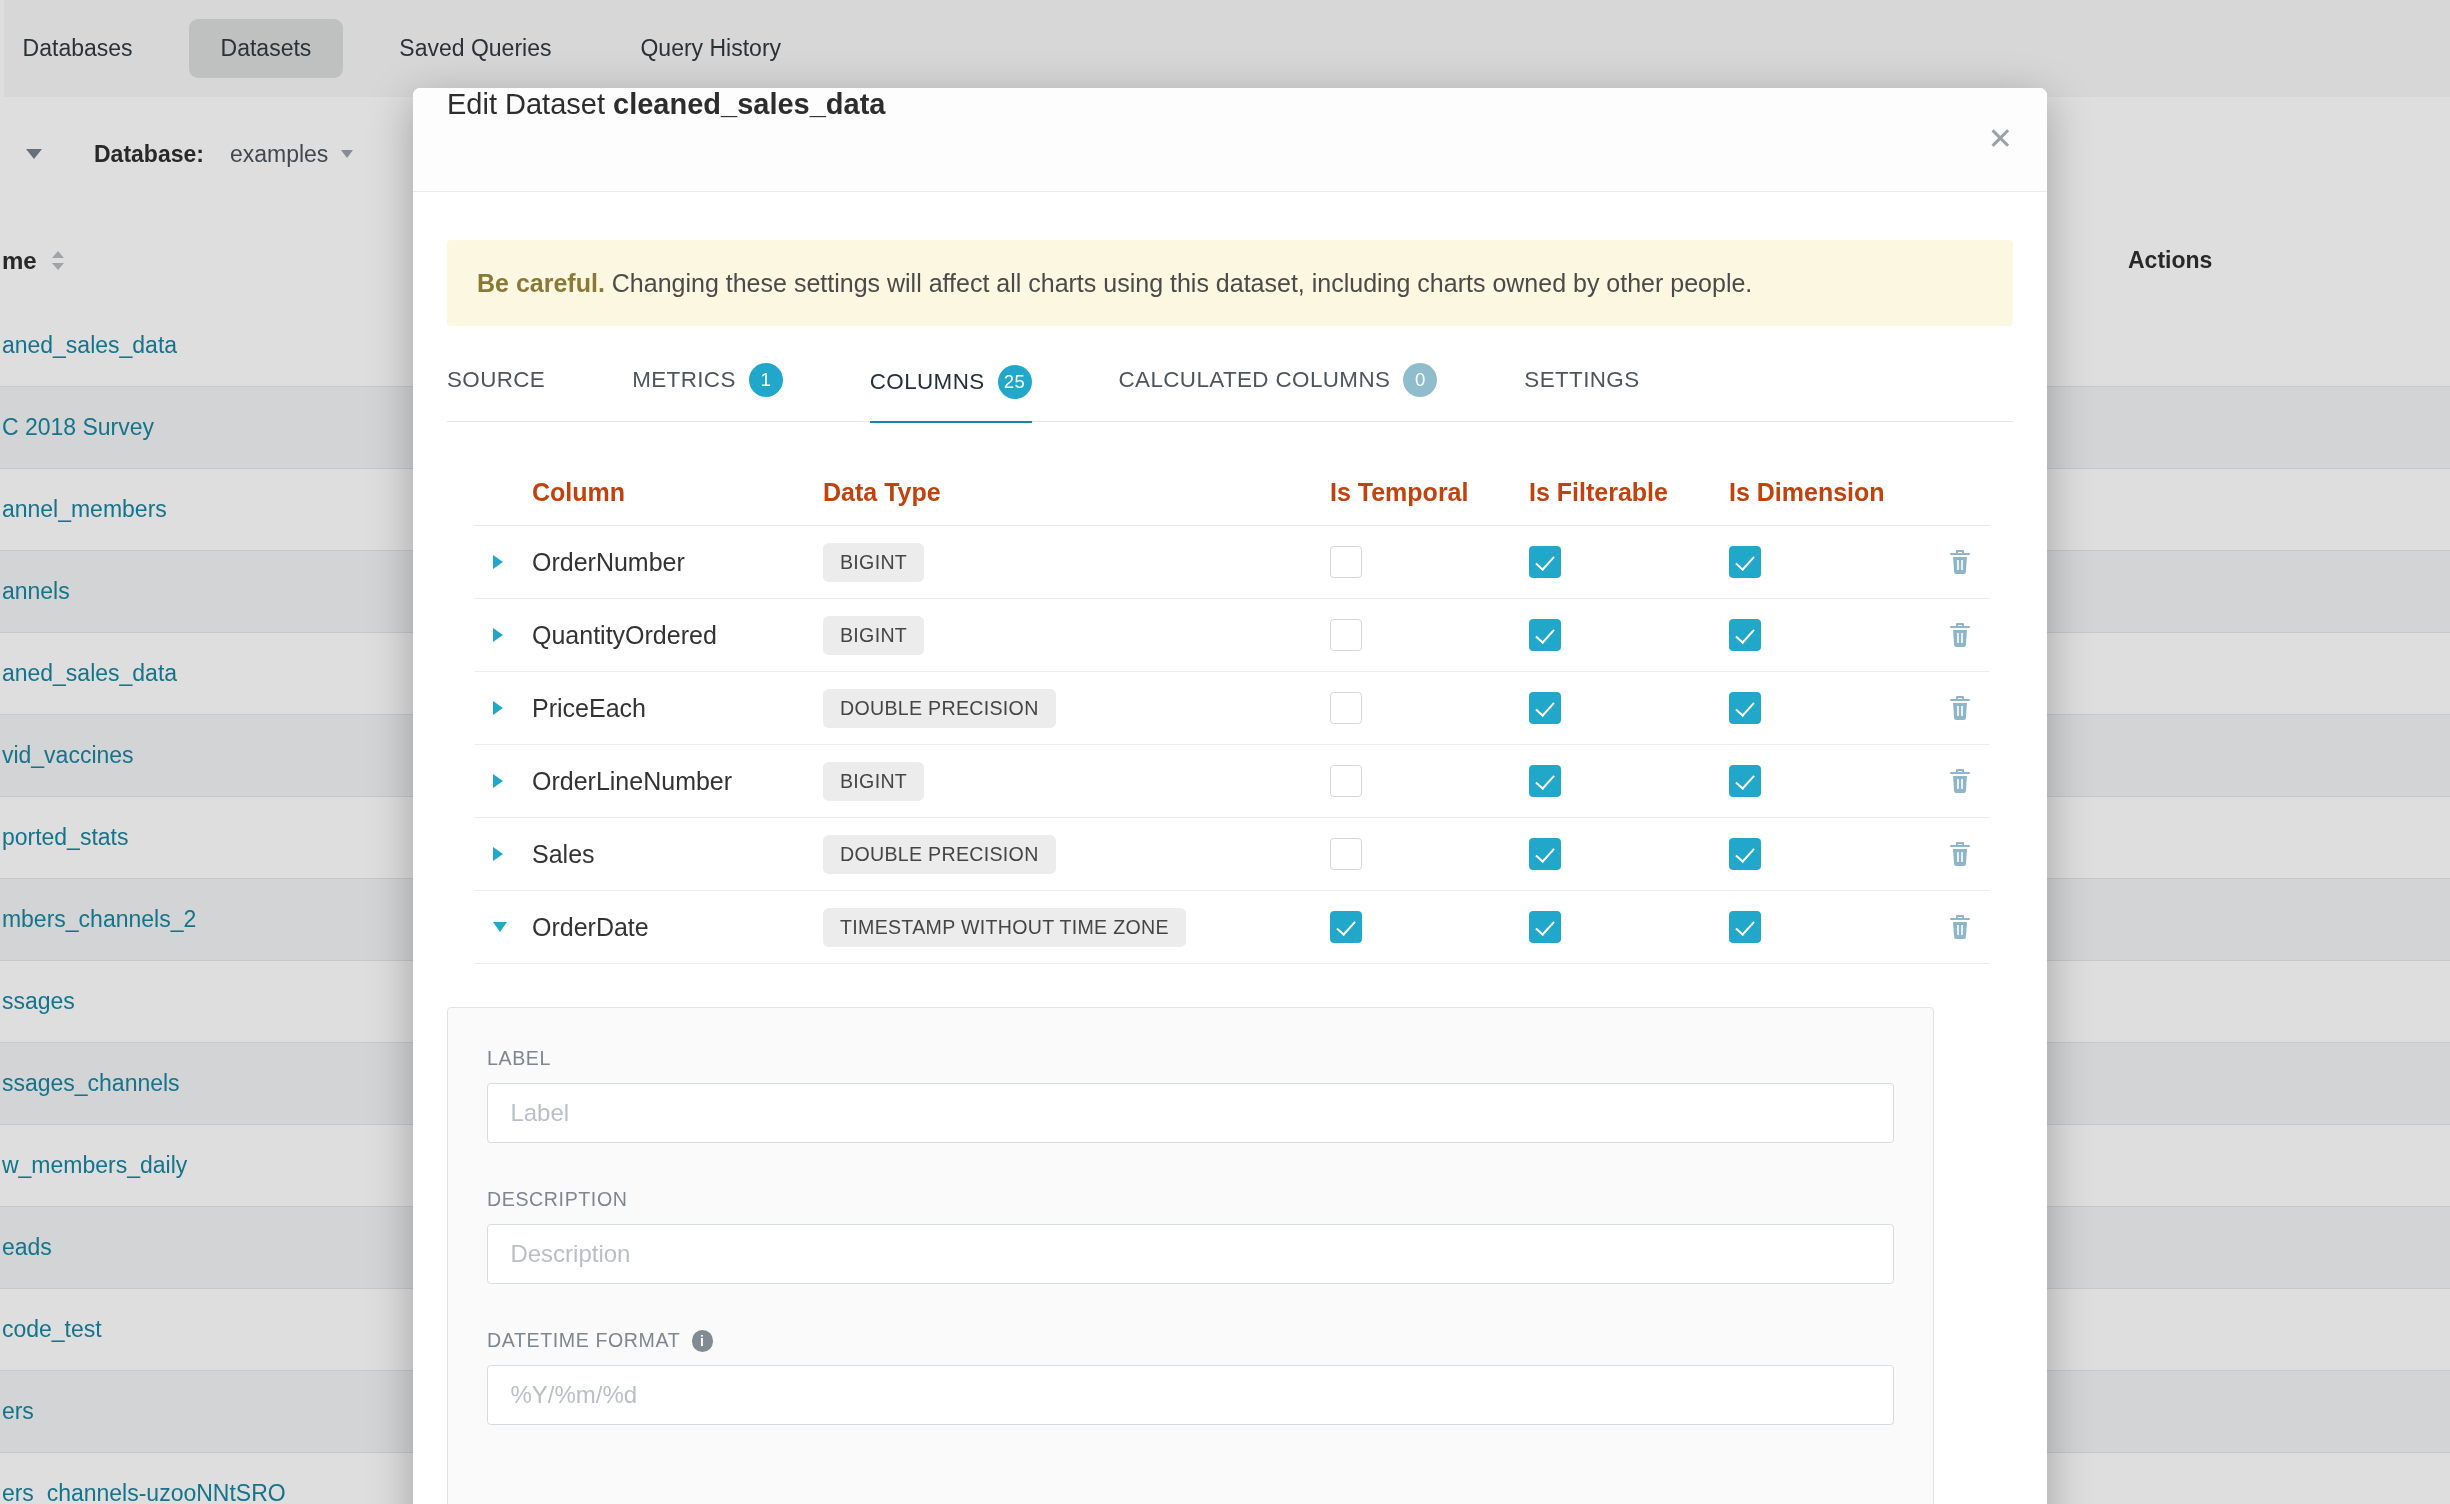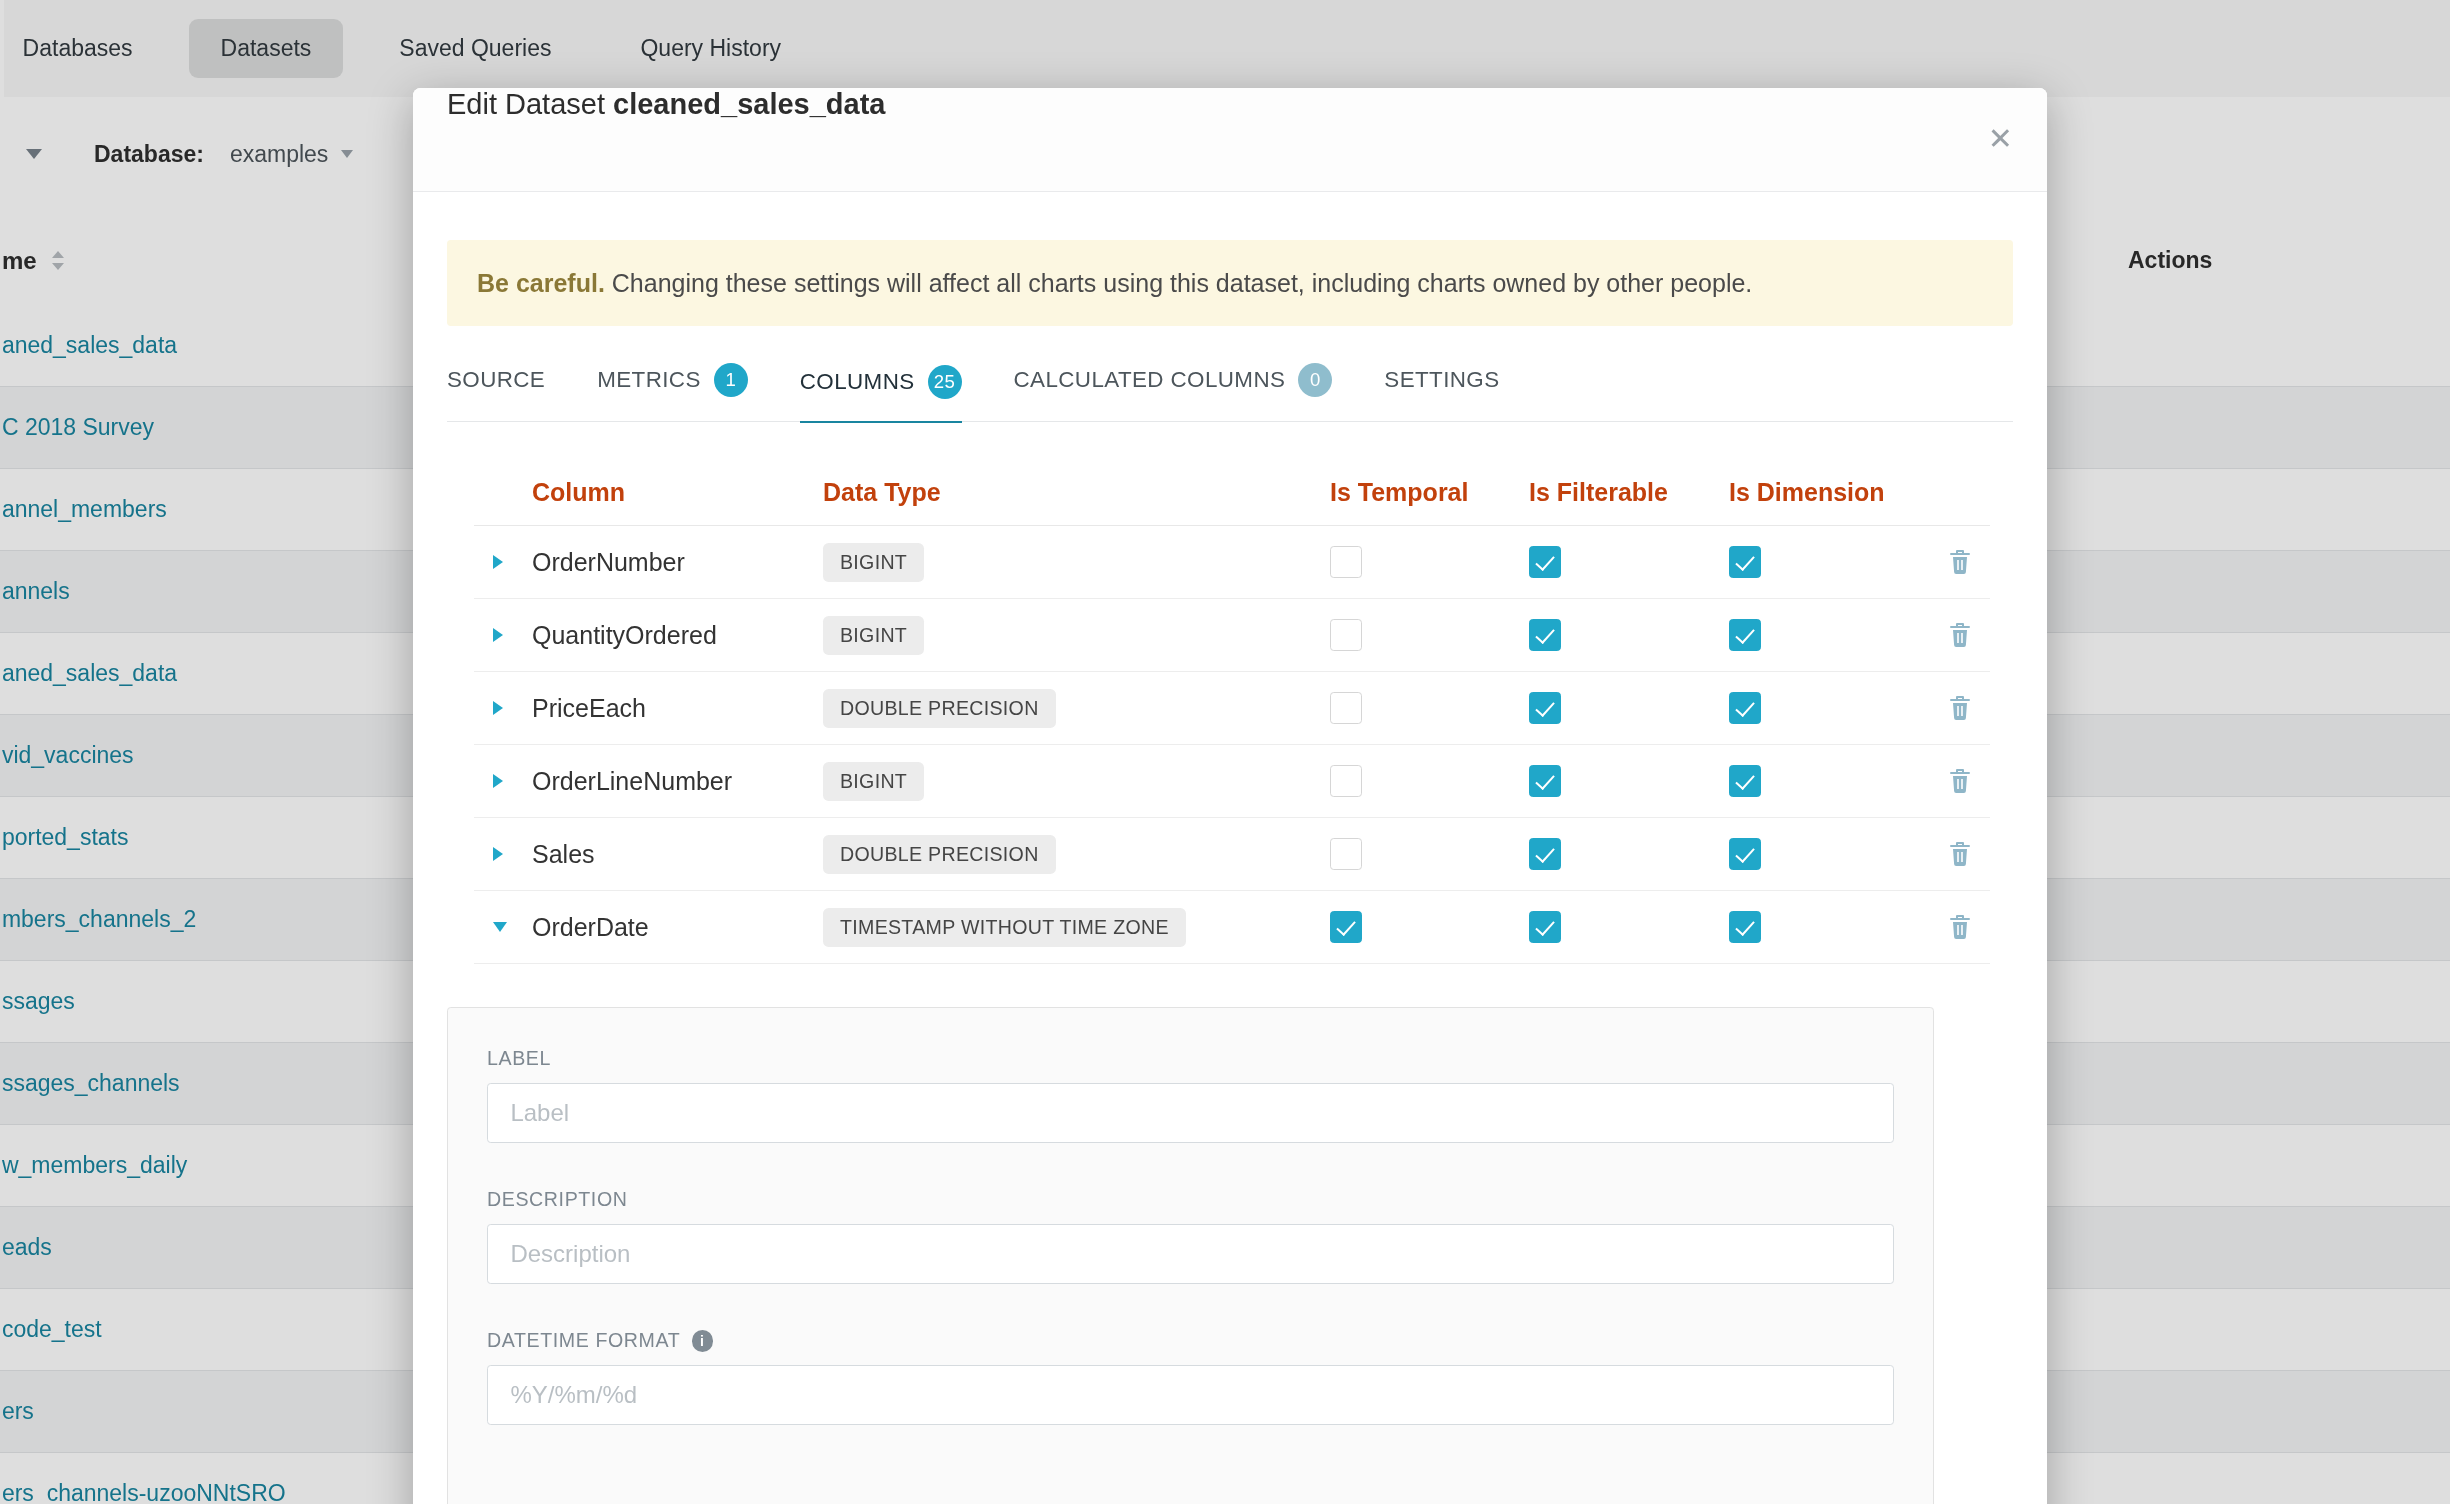--- a/index.html
+++ b/index.html
@@ -52,21 +52,21 @@
     border-bottom:0.9px solid #e9eaec; background:#fdfdfd; border-radius:7.5px 7.5px 0 0;flex-direction:column; }
   .m-title { font-size:29px; color:#2d2d2d; }
   .m-title .ds { font-weight:bold; }
   .m-close { margin-left:auto; background:none; border:none; font-size:30px; color:#9aa1a7; cursor:pointer; }
 
   .m-body { padding:0 34px; }
   .warn { margin-top:48px; background:#fcf7e1; border-radius:3.7px; padding:26px 30px;
     font-size:25px; line-height:34px; color:#4a4a4a; }
   .warn .wb { font-weight:bold; color:#8a7836; }
 
-  .tabs { margin-top:22.4px; display:flex; gap:52px; border-bottom:0.9px solid #e5e7e9; }
+  .tabs { margin-top:22.4px; display:flex; gap:87px; border-bottom:0.9px solid #e5e7e9; }
   .tab { display:flex; align-items:center; gap:13px; font-size:22.4px; letter-spacing:0.4px;
     color:#4d565c; padding:15px 0 24px; cursor:pointer; white-space:nowrap; }
   .tab.active { color:#23313a; border-bottom:2.8px solid #1985a0; margin-bottom:-1.9px; padding-bottom:21.4px; }
   .badge { min-width:34px; height:34px; border-radius:17px; background:#20a7c9; color:#fff;
     font-size:18.6px; display:flex; align-items:center; justify-content:center; padding:0 5.6px; }
   .badge.zero { background:#8fbdcd; }
 
   .ctable { margin:37px 0 0 27px; width:1516px; }
   .thead, .trow { display:grid; grid-template-columns:58px 291px 507px 199px 200px 200px 1fr;
     align-items:center; }

